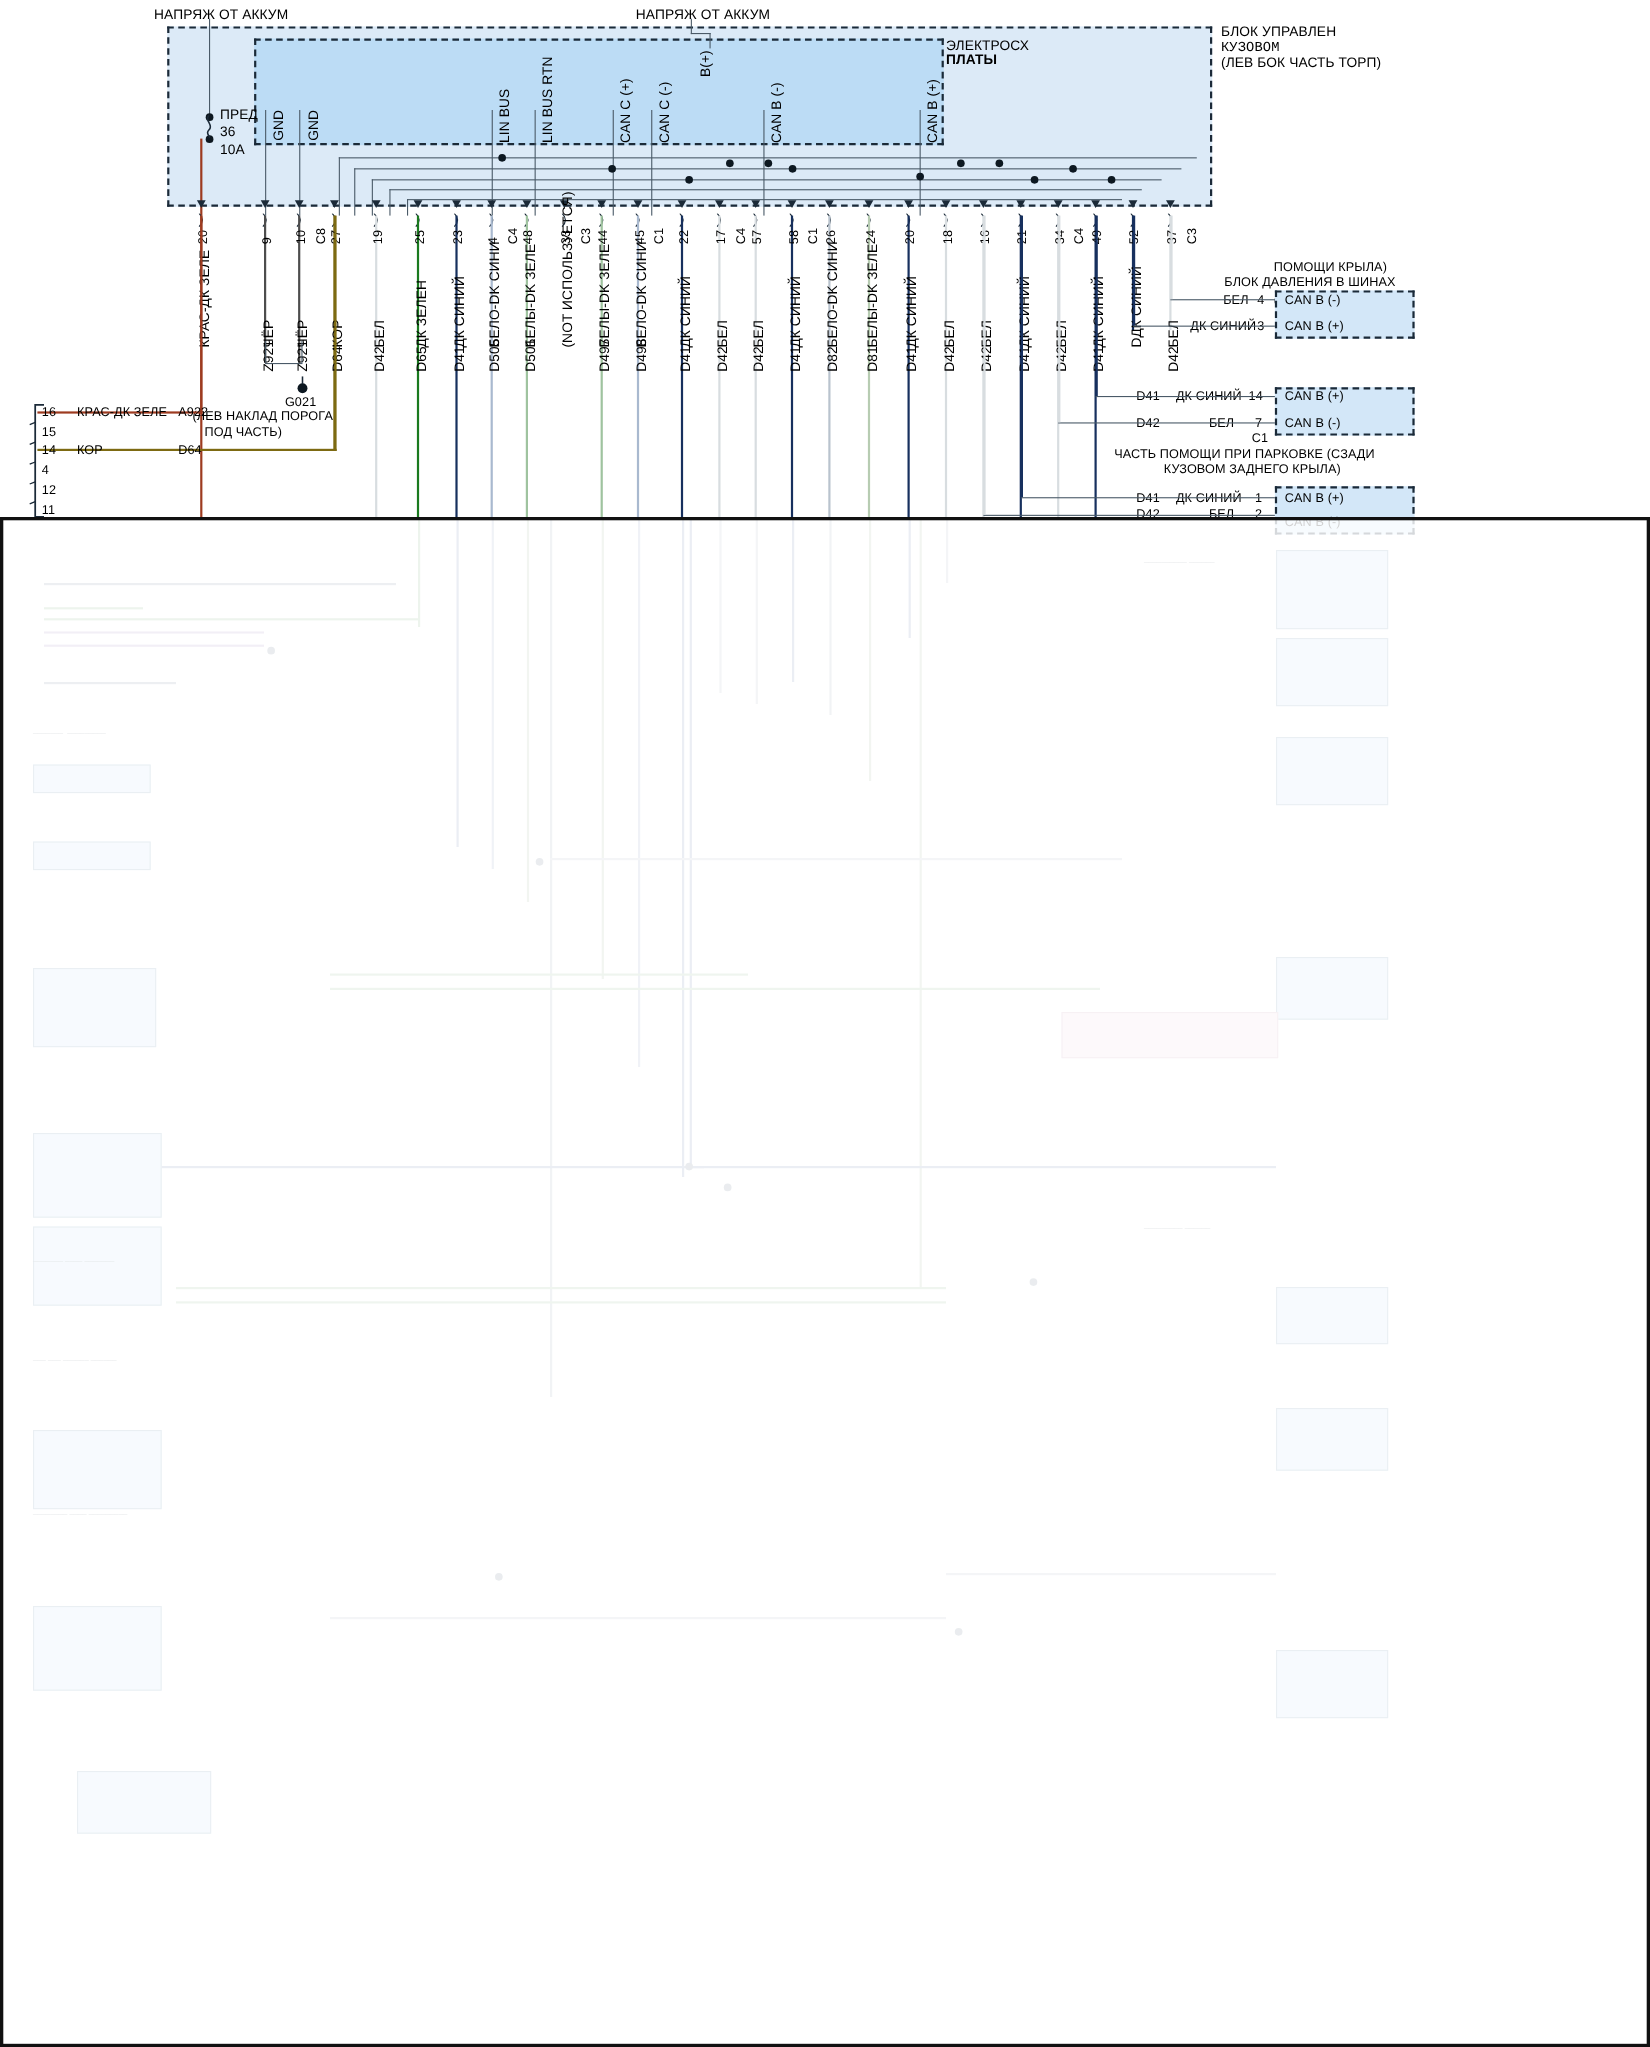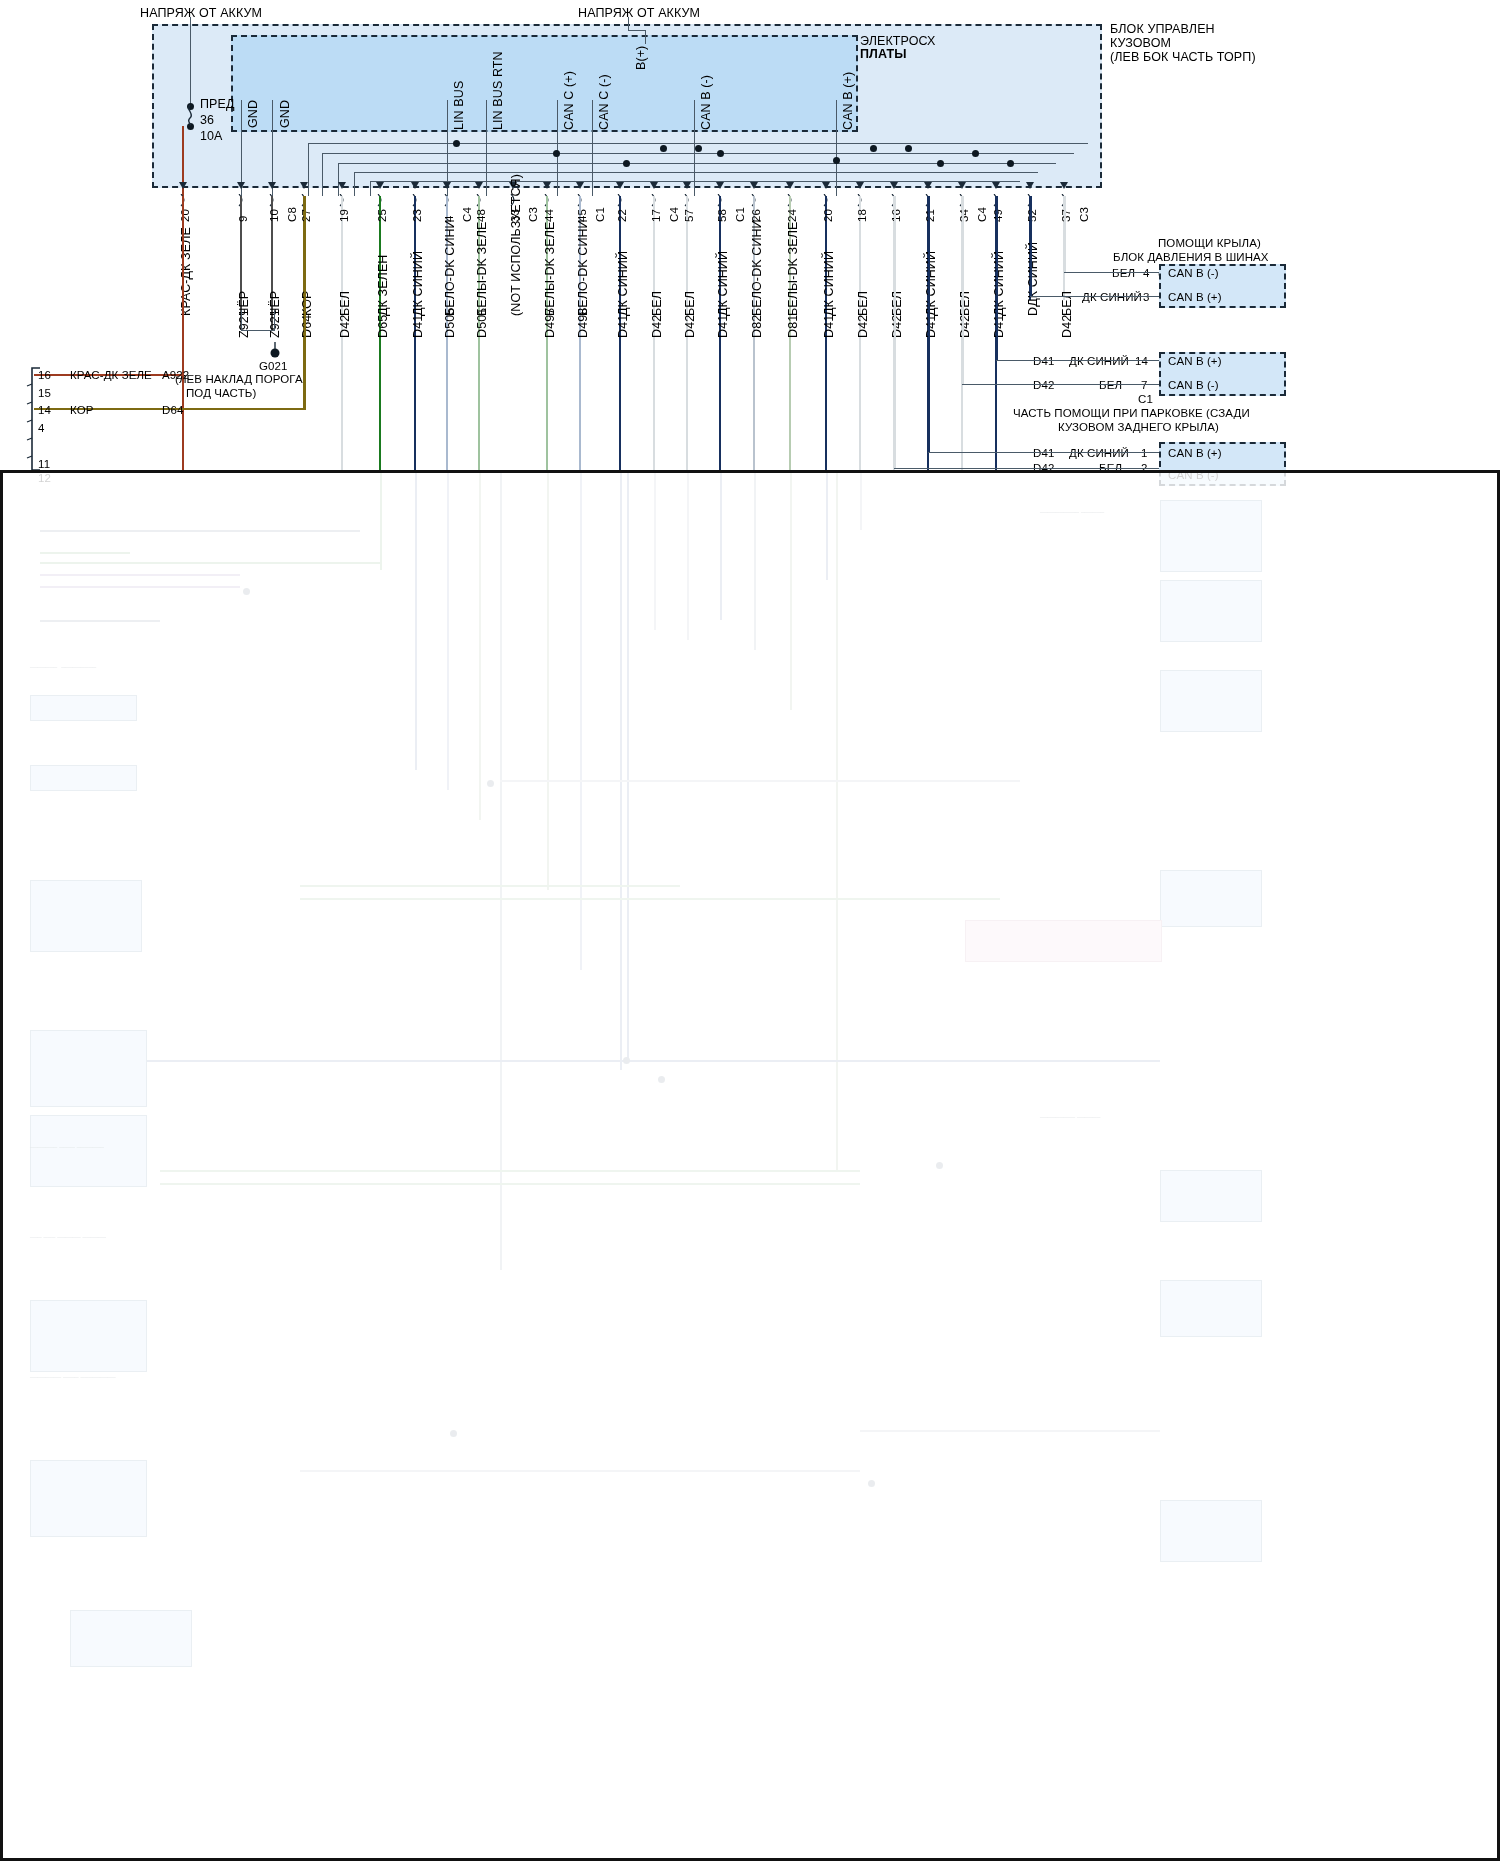--- a/index.html
+++ b/index.html
@@ -124,21 +124,21 @@
 
   <div class="thin" style="left:628px;top:17px;height:14px;"></div>
   <div class="thin h" style="left:628px;top:30px;width:18px;"></div>
   <div class="thin" style="left:645px;top:30px;height:14px;"></div>
   <div class="vtxt" style="left:634px;top:70px;">B(+)</div>
 
   <div class="txt" style="left:860px;top:34px;">ЭЛЕКТРОСХ</div>
   <div class="txt" style="left:860px;top:47px;font-weight:bold;">ПЛАТЫ</div>
 
   <div class="txt" style="left:1110px;top:22px;">БЛОК УПРАВЛЕН</div>
-  <div class="txt" style="left:1110px;top:36px;">КУЗОВОМ</div>
+  <div class="txt" style="left:1110px;top:36px;font-family:Liberation Mono, monospace;">КУЗОВОМ</div>
   <div class="txt" style="left:1110px;top:50px;">(ЛЕВ БОК ЧАСТЬ ТОРП)</div>
 
   <div class="vtxt" style="left:246px;top:128px;">GND</div>
   <div class="vtxt" style="left:278px;top:128px;">GND</div>
   <div class="vtxt" style="left:452px;top:130px;">LIN BUS</div>
   <div class="vtxt" style="left:491px;top:130px;">LIN BUS RTN</div>
   <div class="vtxt" style="left:562px;top:130px;">CAN C (+)</div>
   <div class="vtxt" style="left:597px;top:130px;">CAN C (-)</div>
   <div class="vtxt" style="left:699px;top:130px;">CAN B (-)</div>
   <div class="vtxt" style="left:841px;top:130px;">CAN B (+)</div>
@@ -412,21 +412,21 @@
   <div class="abs" style="left:26px;top:366px;">
     <svg width="18" height="110">
       <path d="M14,2 L6,2 L6,104 L14,104" stroke="#1b2a38" stroke-width="1.6" fill="none"></path>
       <path d="M6,18 L1,20 M6,36 L1,38 M6,54 L1,56 M6,72 L1,74 M6,90 L1,92" stroke="#1b2a38" stroke-width="1.2" fill="none"></path>
     </svg>
   </div>
   <div class="txt sm" style="left:38px;top:368px;">16</div>
   <div class="txt sm" style="left:38px;top:386px;">15</div>
   <div class="txt sm" style="left:38px;top:403px;">14</div>
   <div class="txt sm" style="left:38px;top:421px;">4</div>
-  <div class="txt sm" style="left:38px;top:439px;margin-top:32px;">12</div>
+  <div class="txt sm" style="left:38px;top:439px;">12</div>
   <div class="txt sm" style="left:38px;top:457px;">11</div>
 
   <div class="txt sm" style="left:70px;top:368px;">КРАС-ДК ЗЕЛЕ</div>
   <div class="txt sm" style="left:162px;top:368px;">A922</div>
   <div class="txt sm" style="left:70px;top:403px;">КОР</div>
   <div class="txt sm" style="left:162px;top:403px;">D64</div>
 
   <div class="txt sm" style="left:1158px;top:222px;margin-top:44px;">(СЗАДИ ПРАВОГО</div>
   <div class="txt sm" style="left:1158px;top:236px;">ПОМОЩИ КРЫЛА)</div>
   <div class="txt sm" style="left:1113px;top:250px;">БЛОК ДАВЛЕНИЯ В ШИНАХ</div>

